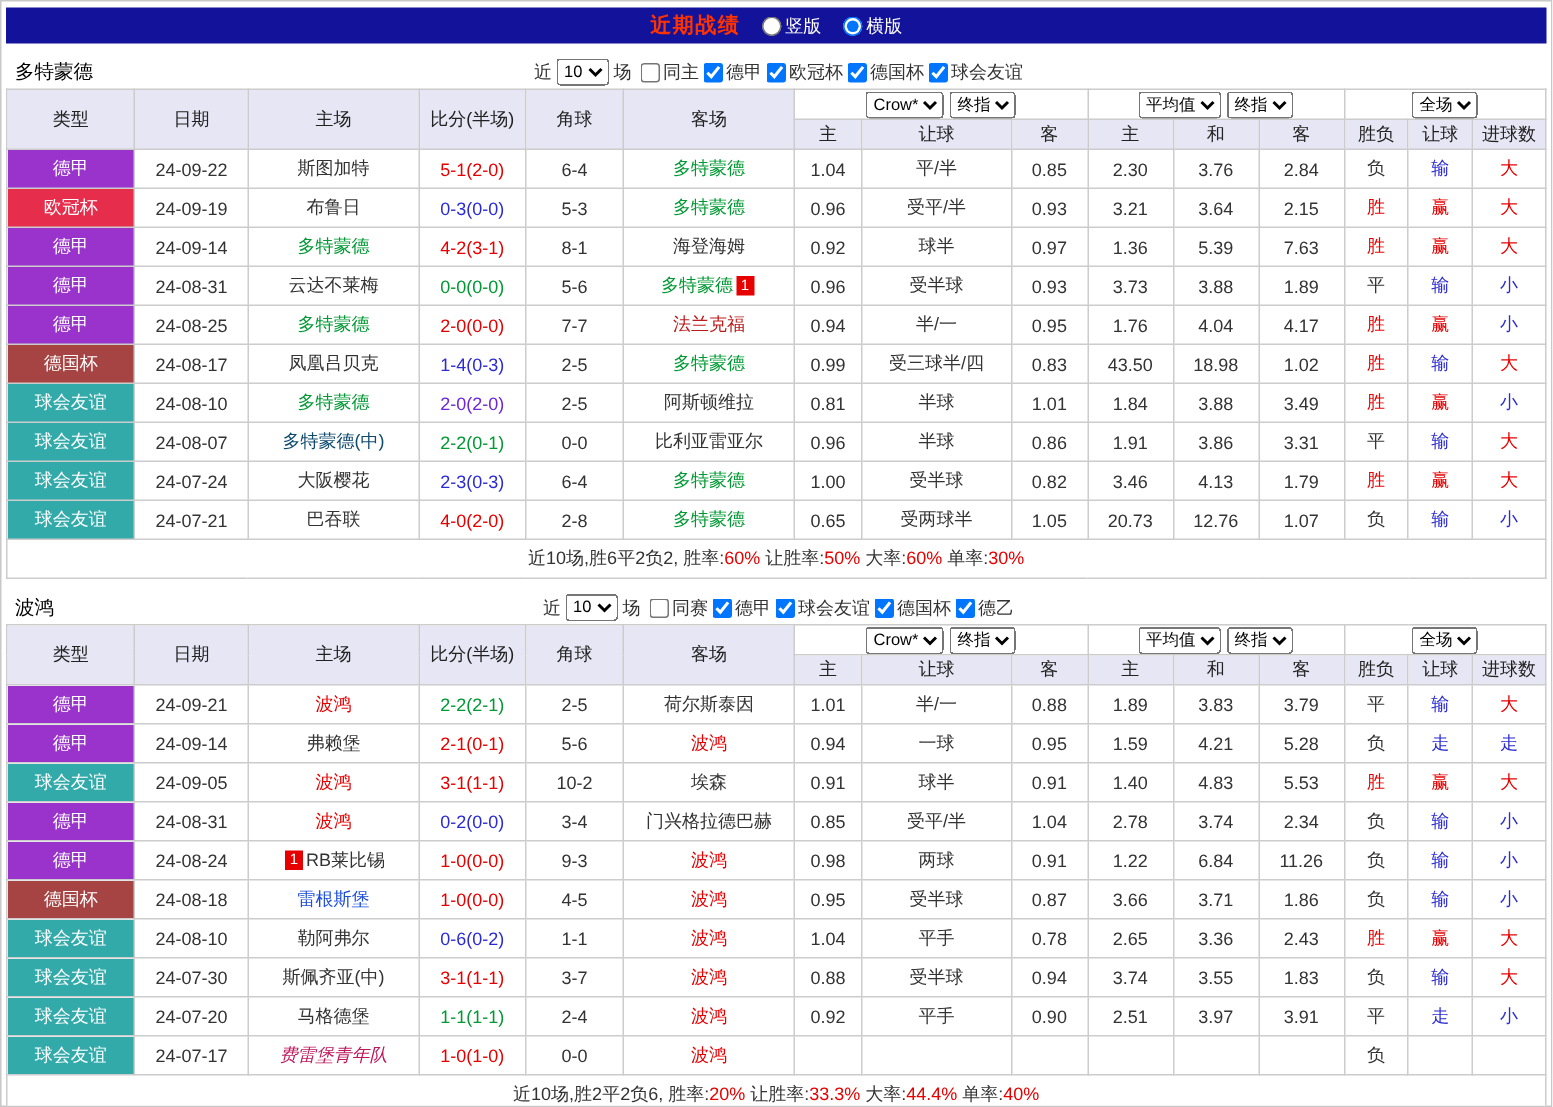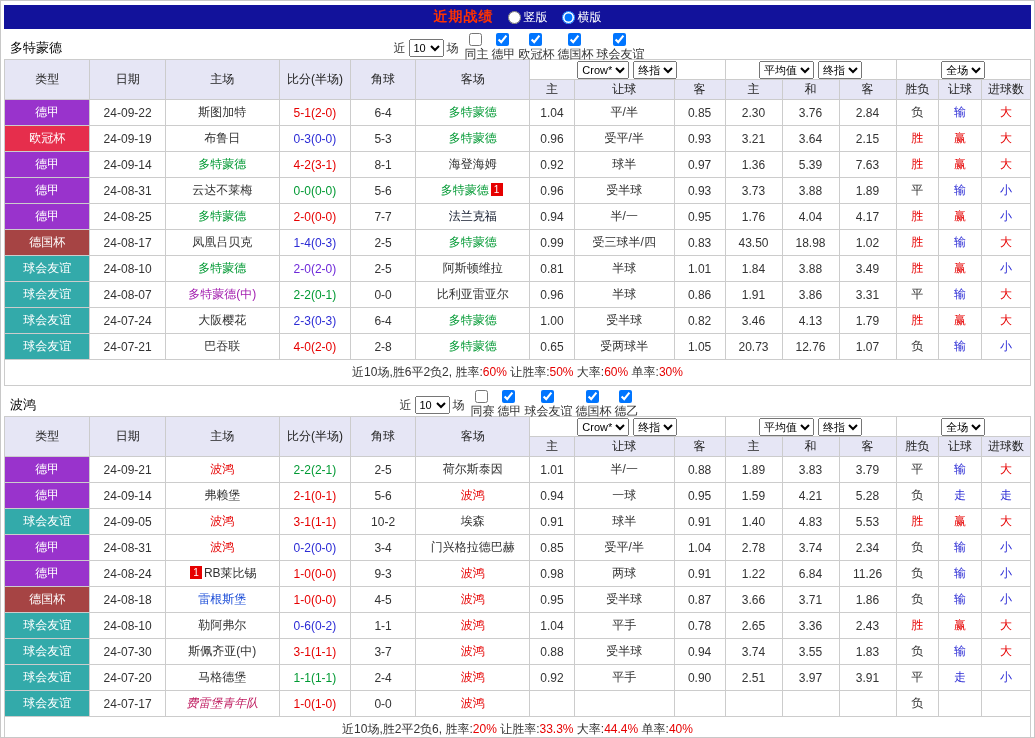--- a/index.html
+++ b/index.html
@@ -23,21 +23,21 @@
     margin-bottom: 8px;
   }
   .topbar .title { color: var(--title-red, #FF3300); font-size: 14px; font-weight: bold; letter-spacing: 1px; }
   .topbar label { color: #fff; display: inline-flex; align-items: center; gap: 3px; cursor: pointer; font-size: 12px; }
   .topbar input { margin: 0; }
 
   .team-section { margin-bottom: 8px; }
   .team-header { position: relative; height: 22px; display: flex; align-items: center; justify-content: center; }
   .team-name { position: absolute; left: 6px; font-size: 13px; color: #000; }
   .filter-controls { display: flex; align-items: center; }
-  .filter-controls label { display: inline-flex; align-items: center; margin-left: 3px; cursor: pointer; flex-direction: column; }
+  .filter-controls label { display: inline-flex; align-items: center; margin-left: 3px; cursor: pointer; }
   .filter-controls label input { margin: 0 2px 0 0; }
   .filter-controls .gap { margin: 0 3px; }
   select { font-size: 11px; font-family: inherit; height: 18px; }
 
   table.stats { width: 100%; border-collapse: collapse; table-layout: fixed; }
   .stats th, .stats td {
     border: 1px solid var(--border, #ccc);
     text-align: center; padding: 0 2px;
     white-space: nowrap; overflow: hidden;
     font-weight: normal;
@@ -209,21 +209,21 @@
               <td style="color: rgb(51, 51, 51);">平</td>
               <td style="color: rgb(43, 43, 213);">输</td>
               <td style="color: rgb(43, 43, 213);">小</td>
             </tr>
             <tr>
               <td class="type-cell" style="background: rgb(153, 51, 204);">德甲</td>
               <td>24-08-25</td>
               <td><span style="color: rgb(0, 153, 51);">多特蒙德</span></td>
               <td style="color: rgb(230, 0, 0);">2-0(0-0)</td>
               <td>7-7</td>
-              <td><span style="color: #0f172a;">法兰克福</span></td>
+              <td><span style="color: #b91c1c;">法兰克福</span></td>
               <td>0.94</td>
               <td>半/一</td>
               <td>0.95</td>
               <td>1.76</td>
               <td>4.04</td>
               <td>4.17</td>
               <td style="color: rgb(230, 0, 0);">胜</td>
               <td style="color: rgb(230, 0, 0);">赢</td>
               <td style="color: rgb(43, 43, 213);">小</td>
             </tr>
@@ -257,21 +257,21 @@
               <td>1.84</td>
               <td>3.88</td>
               <td>3.49</td>
               <td style="color: rgb(230, 0, 0);">胜</td>
               <td style="color: rgb(230, 0, 0);">赢</td>
               <td style="color: rgb(43, 43, 213);">小</td>
             </tr>
             <tr>
               <td class="type-cell" style="background: rgb(51, 170, 170);">球会友谊</td>
               <td>24-08-07</td>
-              <td><span style="color: #a21caf;">多特蒙德(中)</span></td>
+              <td><span style="color: #0c4a6e;">多特蒙德(中)</span></td>
               <td style="color: rgb(0, 153, 51);">2-2(0-1)</td>
               <td>0-0</td>
               <td><span style="color: rgb(51, 51, 51);">比利亚雷亚尔</span></td>
               <td>0.96</td>
               <td>半球</td>
               <td>0.86</td>
               <td>1.91</td>
               <td>3.86</td>
               <td>3.31</td>
               <td style="color: rgb(51, 51, 51);">平</td>

